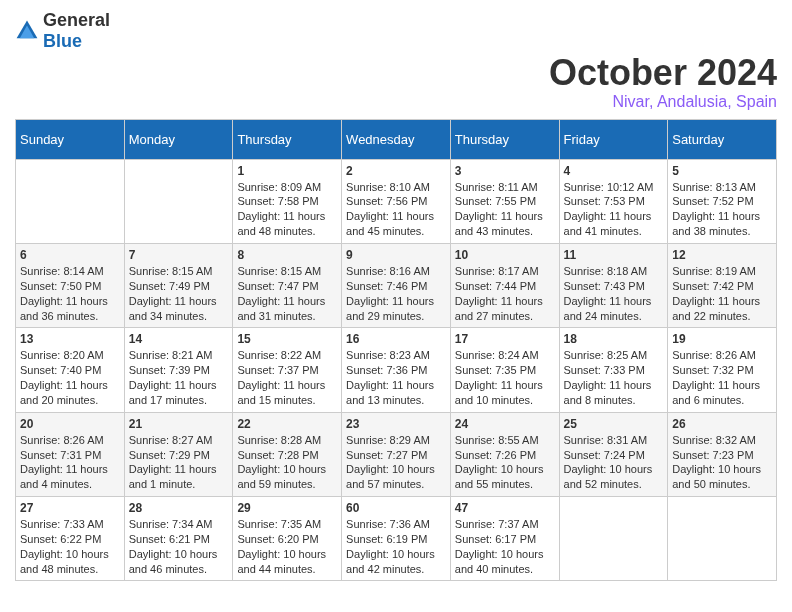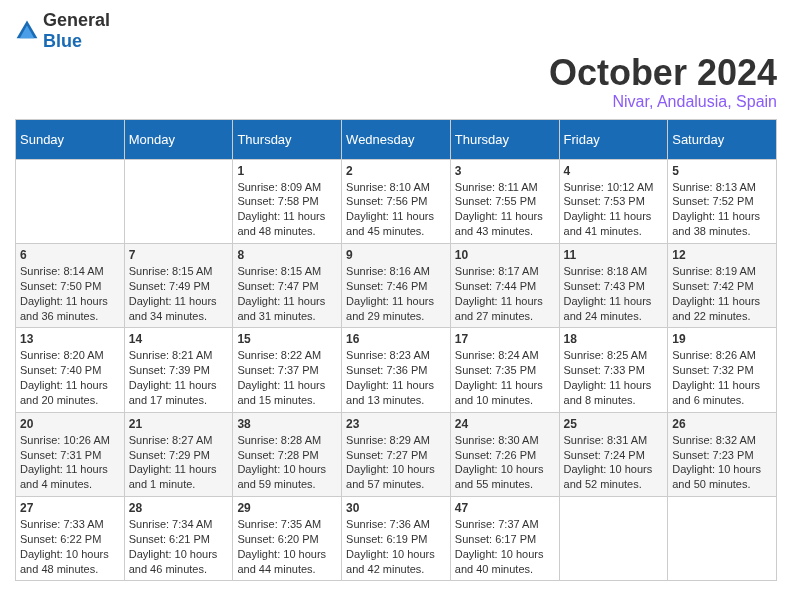--- a/index.html
+++ b/index.html
@@ -246,45 +246,45 @@
           <td>
             <span class="day-num">19</span>
             <div class="day-detail">Sunrise: 8:26 AM
 Sunset: 7:32 PM
 Daylight: 11 hours and 6 minutes.</div>
           </td>
         </tr>
         <tr>
           <td>
             <span class="day-num">20</span>
-            <div class="day-detail">Sunrise: 10:26 AM
+            <div class="day-detail">Sunrise: 8:26 AM
 Sunset: 7:31 PM
 Daylight: 11 hours and 4 minutes.</div>
           </td>
           <td>
             <span class="day-num">21</span>
             <div class="day-detail">Sunrise: 8:27 AM
 Sunset: 7:29 PM
 Daylight: 11 hours and 1 minute.</div>
           </td>
           <td>
-            <span class="day-num">38</span>
+            <span class="day-num">22</span>
             <div class="day-detail">Sunrise: 8:28 AM
 Sunset: 7:28 PM
 Daylight: 10 hours and 59 minutes.</div>
           </td>
           <td>
             <span class="day-num">23</span>
             <div class="day-detail">Sunrise: 8:29 AM
 Sunset: 7:27 PM
 Daylight: 10 hours and 57 minutes.</div>
           </td>
           <td>
             <span class="day-num">24</span>
-            <div class="day-detail">Sunrise: 8:30 AM
+            <div class="day-detail">Sunrise: 8:55 AM
 Sunset: 7:26 PM
 Daylight: 10 hours and 55 minutes.</div>
           </td>
           <td>
             <span class="day-num">25</span>
             <div class="day-detail">Sunrise: 8:31 AM
 Sunset: 7:24 PM
 Daylight: 10 hours and 52 minutes.</div>
           </td>
           <td>
@@ -307,21 +307,21 @@
 Sunset: 6:21 PM
 Daylight: 10 hours and 46 minutes.</div>
           </td>
           <td>
             <span class="day-num">29</span>
             <div class="day-detail">Sunrise: 7:35 AM
 Sunset: 6:20 PM
 Daylight: 10 hours and 44 minutes.</div>
           </td>
           <td>
-            <span class="day-num">30</span>
+            <span class="day-num">60</span>
             <div class="day-detail">Sunrise: 7:36 AM
 Sunset: 6:19 PM
 Daylight: 10 hours and 42 minutes.</div>
           </td>
           <td>
             <span class="day-num">47</span>
             <div class="day-detail">Sunrise: 7:37 AM
 Sunset: 6:17 PM
 Daylight: 10 hours and 40 minutes.</div>
           </td>

